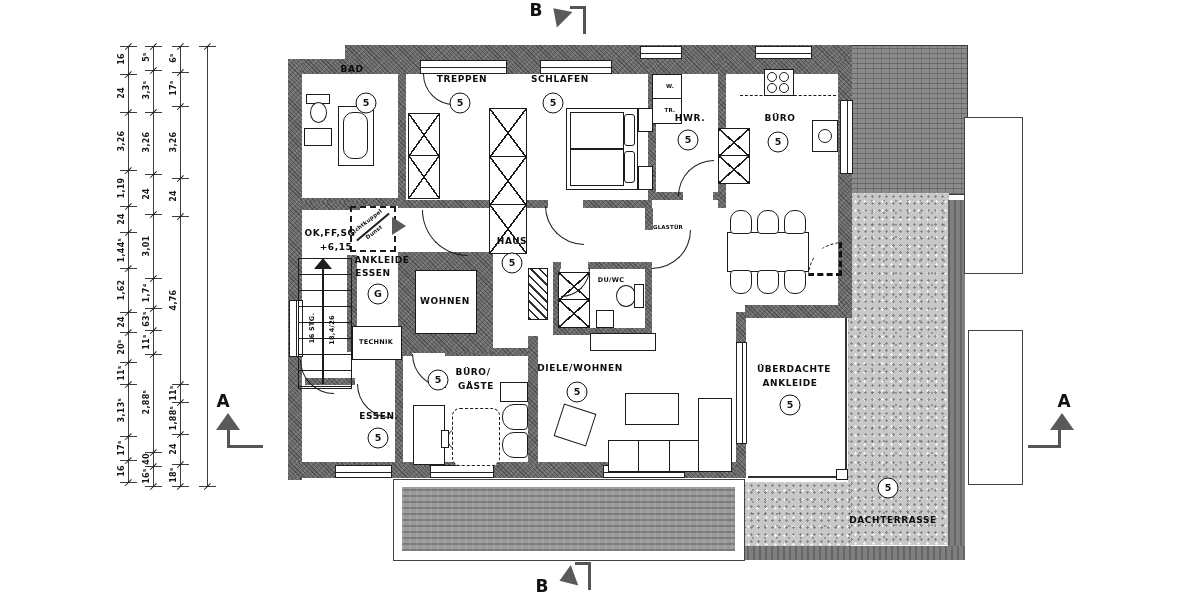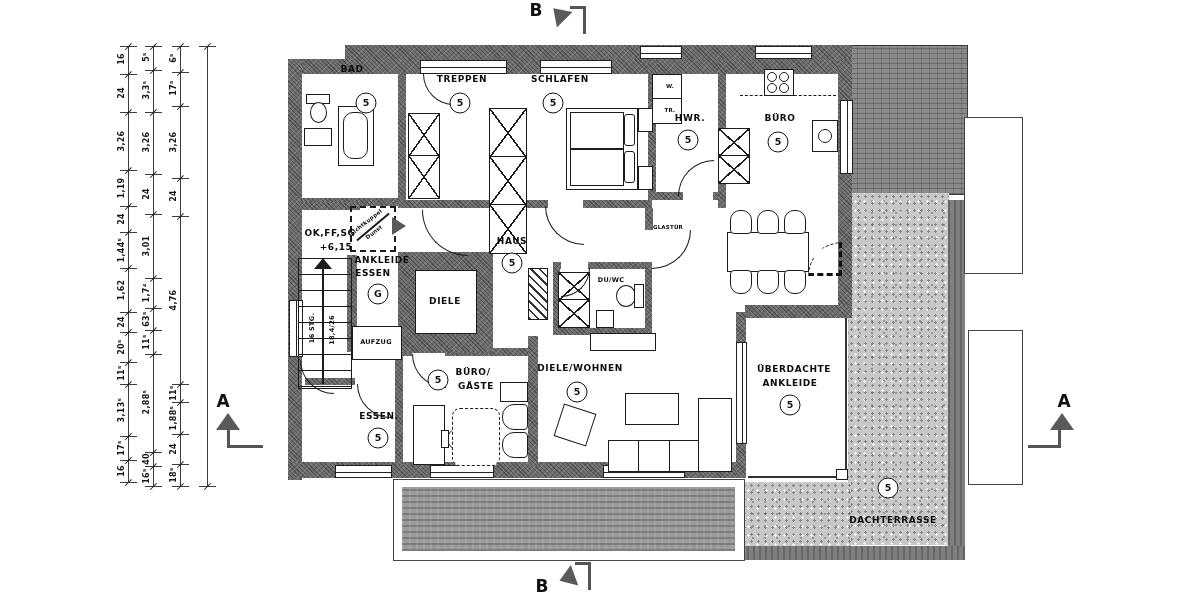--- a/index.html
+++ b/index.html
@@ -381,22 +381,22 @@
   <div class="lbl" style="left:780px;top:118px;">BÜRO</div>
   <div class="badge" style="left:778px;top:142px;">5</div>
 
   <div class="lbl" style="left:512px;top:241px;">HAUS</div>
   <div class="badge" style="left:512px;top:263px;">5</div>
 
   <div class="lbl" style="left:382px;top:260px;">ANKLEIDE</div>
   <div class="lbl" style="left:373px;top:273px;">ESSEN</div>
   <div class="badge" style="left:378px;top:294px;">G</div>
 
-  <div class="lbl" style="left:445px;top:301px;">DIELE</div>
-  <div class="lbl small" style="left:376px;top:342px;">AUFZUG</div>
+  <div class="lbl" style="left:445px;top:301px;">WOHNEN</div>
+  <div class="lbl small" style="left:376px;top:342px;">TECHNIK</div>
   <div class="lbl small" style="left:611px;top:280px;">DU/WC</div>
 
   <div class="lbl" style="left:473px;top:372px;">BÜRO/</div>
   <div class="lbl" style="left:476px;top:386px;">GÄSTE</div>
   <div class="badge" style="left:438px;top:380px;">5</div>
 
   <div class="lbl" style="left:379px;top:416px;">ESSEN.</div>
   <div class="badge" style="left:378px;top:438px;">5</div>
 
   <div class="lbl" style="left:580px;top:368px;">DIELE/WOHNEN</div>

